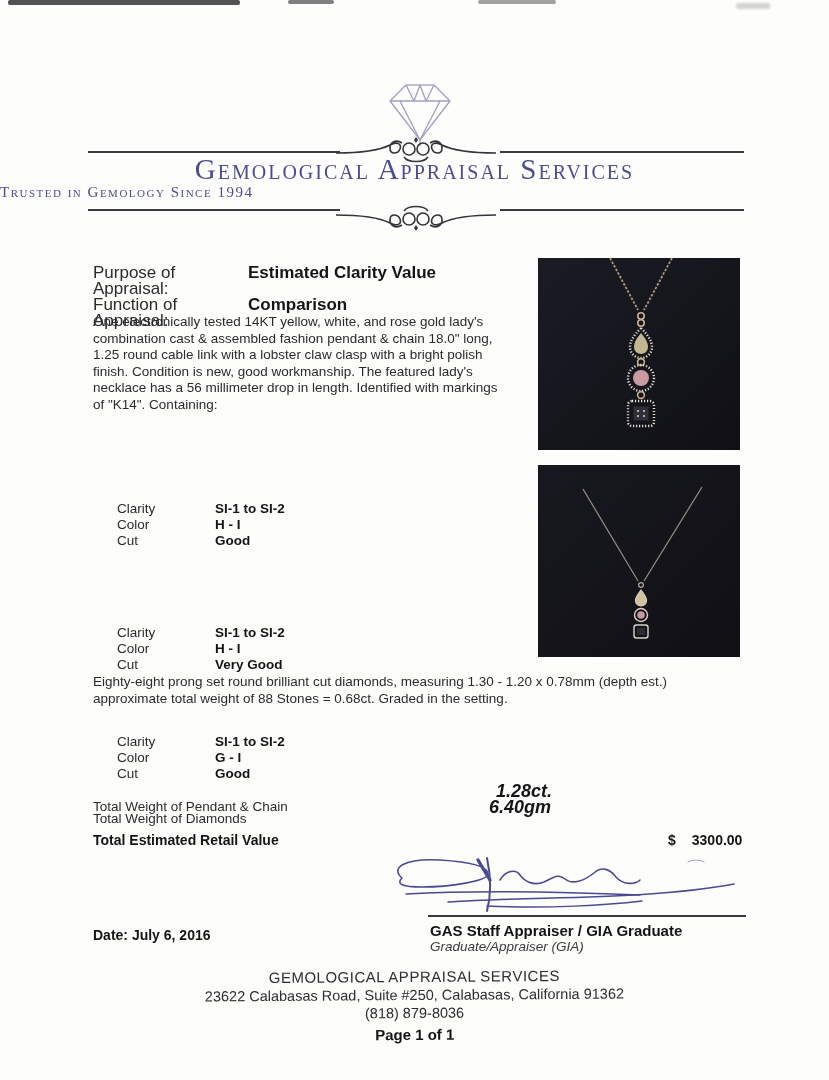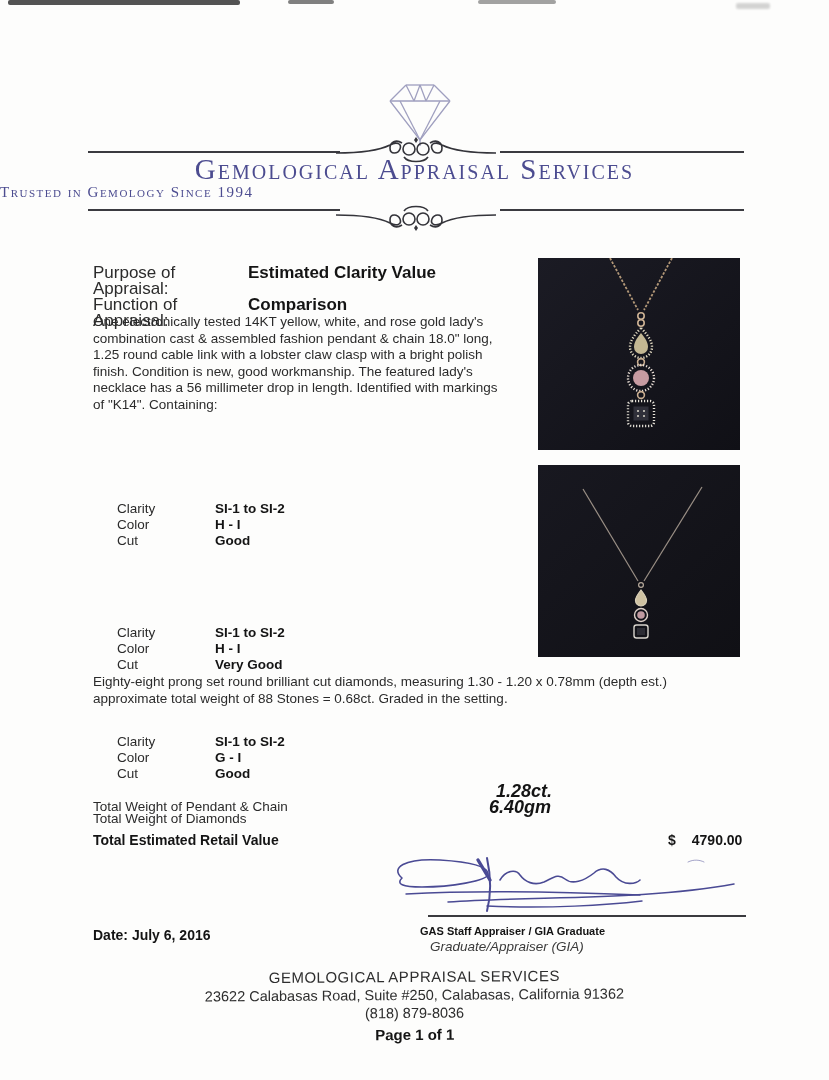--- a/index.html
+++ b/index.html
@@ -65,21 +65,21 @@
   .retail-label{position:absolute;left:93px;top:832px;font-size:14px;font-weight:bold;color:var(--ink-bold);}
   .retail-value{position:absolute;left:668px;top:832px;display:flex;gap:16px;font-size:14px;font-weight:bold;color:var(--ink-bold);}
 
   
   .photo{position:absolute;left:538px;width:202px;height:192px;background:var(--photo-bg);}
   .ph1{top:258px;} .ph2{top:465px;}
 
   
   .signature-svg{position:absolute;left:388px;top:854px;}
   .sig-rule{position:absolute;left:428px;top:915px;width:318px;height:2px;background:#3a3a3e;}
-  .appraiser-title{position:absolute;left:420px;top:923px;font-size:11px;font-weight:bold;color:var(--ink-bold);line-height:16px;}
+  .appraiser-title{position:absolute;left:430px;top:923px;font-size:15px;font-weight:bold;color:var(--ink-bold);line-height:16px;}
   .appraiser-sub{position:absolute;left:430px;top:939px;font-size:13.5px;font-style:italic;color:#3a3a3a;line-height:16px;}
   .date-line{position:absolute;left:93px;top:927px;font-size:14px;font-weight:bold;color:var(--ink-bold);}
 
   
   .footer{position:absolute;left:0;right:0;top:968px;text-align:center;transform:rotate(-0.4deg);color:#2e2e2e;}
   .f-company{font-size:15px;letter-spacing:.5px;line-height:18px;}
   .f-address{font-size:14.5px;line-height:18px;}
   .f-phone{font-size:14.5px;line-height:18px;}
   .f-page{font-size:15px;font-weight:bold;color:var(--ink-bold);margin-top:4px;line-height:18px;}
 </style>
@@ -264,21 +264,21 @@
   </div>
 
   <div class="tot-label tl1">Total Weight of Diamonds</div>
   <div class="tot-value tv1">1.28ct.</div>
   <div class="tot-label tl2">Total Weight of Pendant &amp; Chain</div>
   <div class="tot-value tv2">6.40gm</div>
 
   <div class="retail-label">Total Estimated Retail Value</div>
   <div class="retail-value">
     <span>$</span>
-    <span>4790.00</span>
+    <span>3300.00</span>
   </div>
 
   <svg class="signature-svg" width="360" height="62" viewBox="0 0 360 62">
     <g fill="none" stroke="#4a4a94" stroke-width="1.6" stroke-linecap="round">
       <path d="M14,24 C2,14 16,4 52,6 C84,8 100,13 100,20 C100,27 62,33 34,33 C14,33 8,30 14,24"></path>
       <path d="M99,4 C102,18 104,38 99,57" stroke-width="2"></path>
       <path d="M90,6 L102,26" stroke-width="3.4"></path>
       <path d="M112,26 C118,16 128,15 132,21 C137,28 146,32 156,28 C165,24 170,19 177,25 C184,31 196,27 206,19 C214,12 222,15 228,23 C236,32 248,30 252,26"></path>
       <path d="M18,40 C90,36 180,38 252,41" stroke-width="1.4"></path>
       <path d="M60,48 C150,42 260,46 346,30" stroke-width="1.5"></path>

